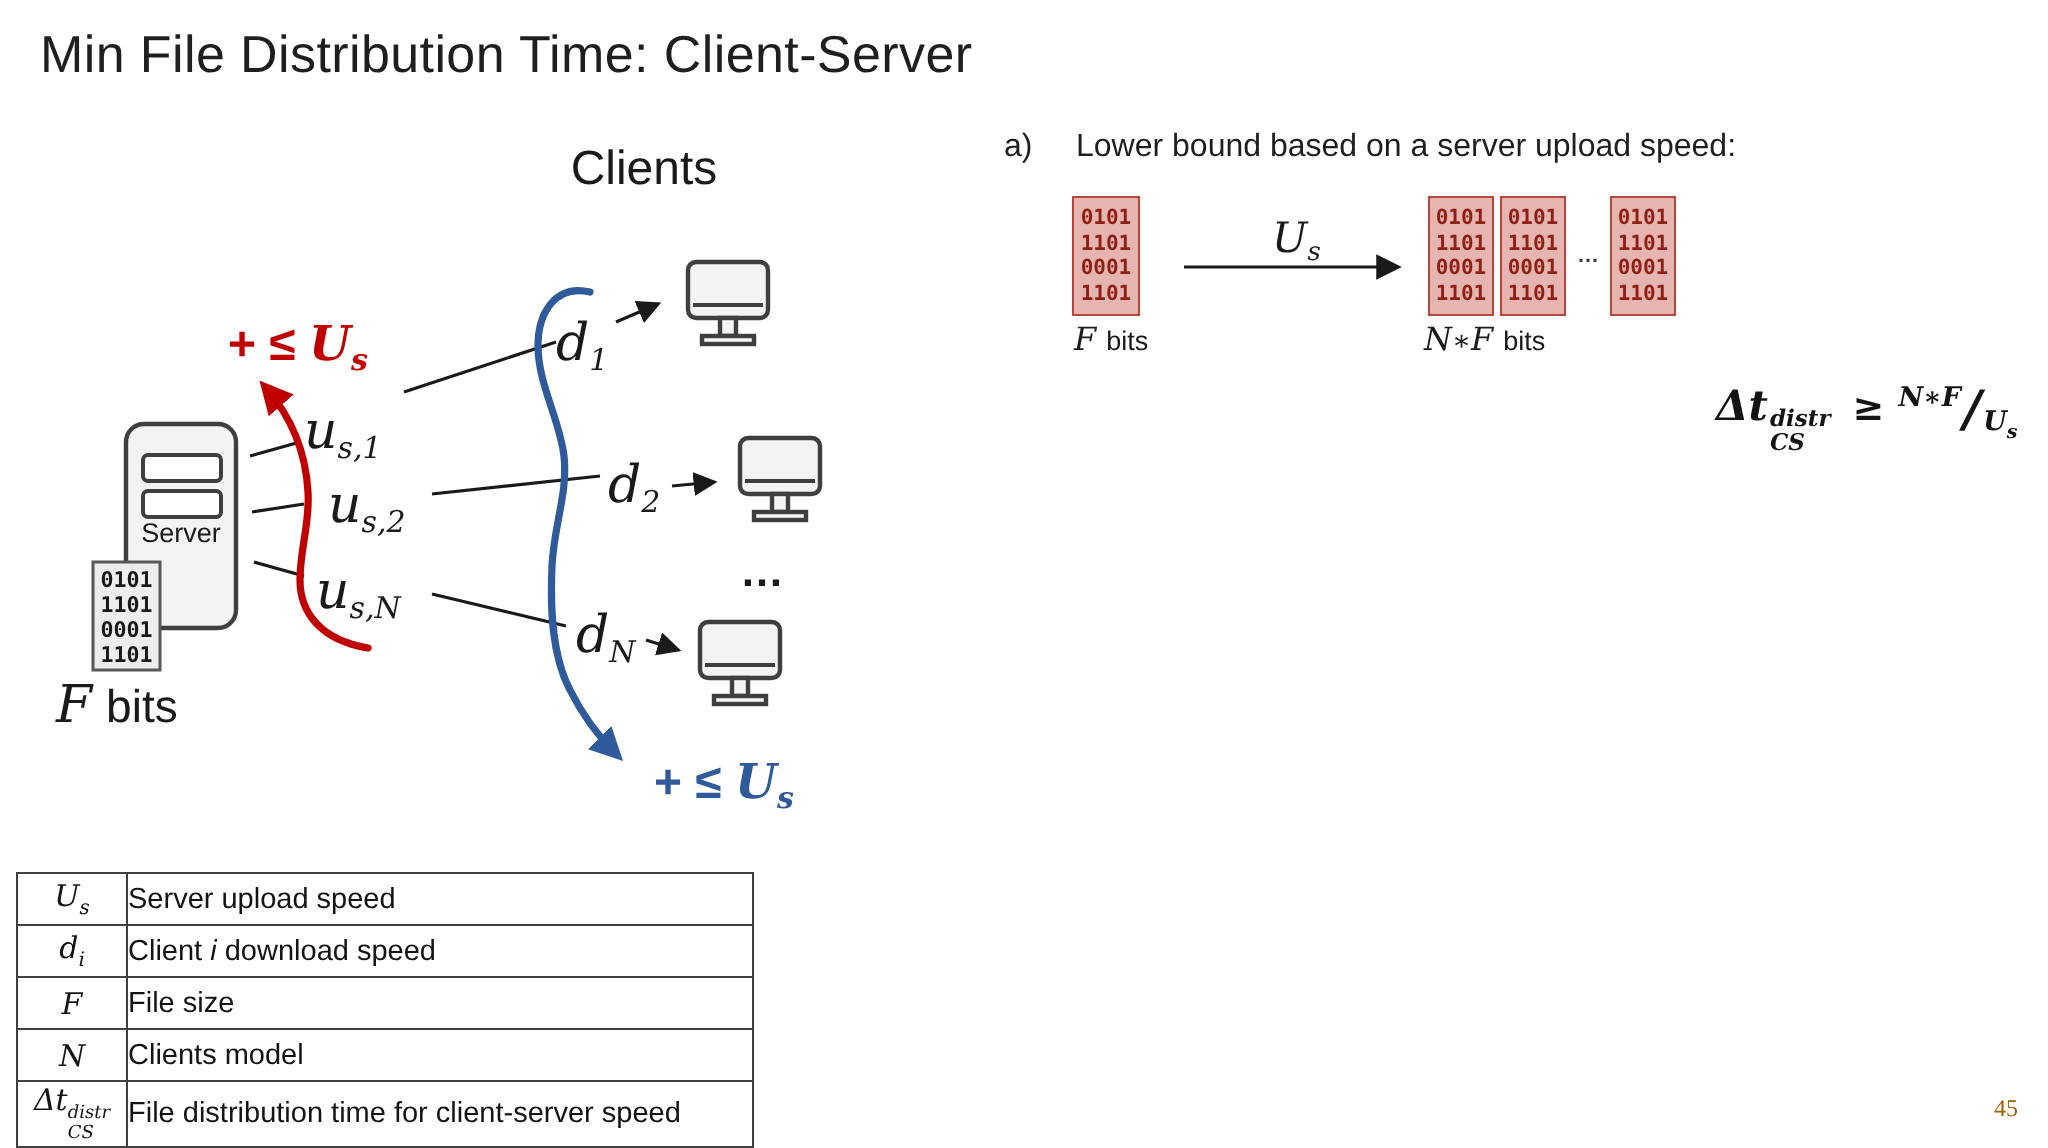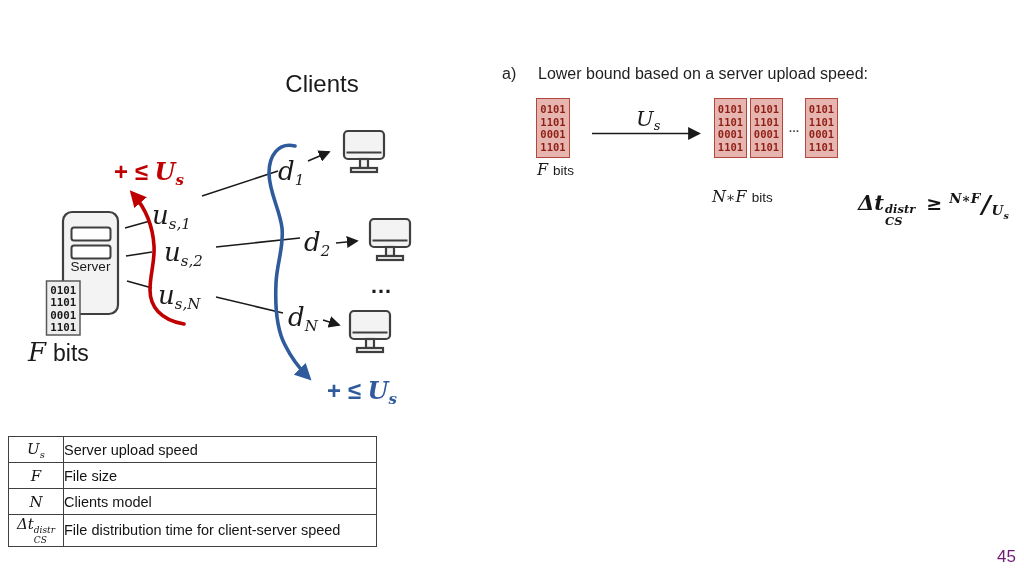--- a/index.html
+++ b/index.html
@@ -56,27 +56,28 @@
 
   
   table.legend{left:8px;top:436px;position:absolute;border-collapse:collapse;width:369px;
                font-size:14.5px;color:#141414;}
   table.legend td{border:1px solid #404040;height:25px;padding:0;}
   td.sym{width:54px;text-align:center;font-family:"DejaVu Serif",serif;font-style:italic;font-size:15px;}
   td.desc{padding-left:12px;font-family:"Liberation Sans",sans-serif;margin-top:10px;}
   td.sym sub,td.desc sub{font-size:10px;}
   .supsub{display:inline-flex;flex-direction:column;font-size:9px;line-height:1.1;
           vertical-align:-4px;text-align:left;}
-  .pagenum{left:997px;top:547px;font-size:17px;color:#701a75;}
+  .pagenum{left:997px;top:547px;font-size:12px;color:#a16207;font-family:Liberation Serif, serif;}
 </style>
 </head>
 <body>
 
 <div class="slide">
 
+  <div class="abs title">Min File Distribution Time: Client-Server</div>
 
   <svg class="abs" style="left:0;top:0;" width="470" height="420" viewBox="0 0 470 420">
     <defs>
       <marker id="mb" viewBox="0 0 10 10" refX="8.5" refY="5" markerWidth="7.5" markerHeight="7.5" orient="auto-start-reverse">
         <path d="M0,0 L10,5 L0,10 z" fill="#1a1a1a"></path>
       </marker>
       <marker id="mr" viewBox="0 0 10 10" refX="7" refY="5" markerWidth="4.6" markerHeight="4.6" orient="auto-start-reverse">
         <path d="M0,0 L10,5 L0,10 z" fill="#c00000"></path>
       </marker>
       <marker id="mblue" viewBox="0 0 10 10" refX="7" refY="5" markerWidth="4.6" markerHeight="4.6" orient="auto-start-reverse">
@@ -213,21 +214,21 @@
     </div>
     <span class="bg-ellip">…</span>
     <div class="bitbox" style="width:33px;">
       <span>0101</span>
         <span>1101</span>
         <span>0001</span>
         <span>1101</span>
     </div>
   </div>
 
-  <div class="abs cap" style="left:712px;top:160px;margin-top:27px;">
+  <div class="abs cap" style="left:712px;top:160px;">
     <i>N</i><span class="op">∗</span><i>F</i><span class="unit">bits</span>
   </div>
 
 
   <div class="abs formula">
     <span class="f-lhs">Δt</span>
       <span class="f-ss">
         <span>distr</span>
         <span>CS</span>
       </span>
@@ -238,20 +239,24 @@
       <span class="f-den-sub">s</span>
   </div>
 
   <table class="legend">
     <tbody>
         <tr>
       <td class="sym"><span>U</span><sub>s</sub></td>
       <td class="desc"><span>Server upload speed</span></td>
     </tr>
     <tr>
+      <td class="sym"><span>d</span><sub>i</sub></td>
+      <td class="desc"><span>Client </span><i>i</i><span> download speed</span></td>
+    </tr>
+    <tr>
       <td class="sym"><span>F</span></td>
       <td class="desc"><span>File size</span></td>
     </tr>
     <tr>
       <td class="sym"><span>N</span></td>
       <td class="desc"><span>Clients model</span></td>
     </tr>
     <tr>
       <td class="sym"><span>Δt</span><span class="supsub">
               <span>distr</span>

